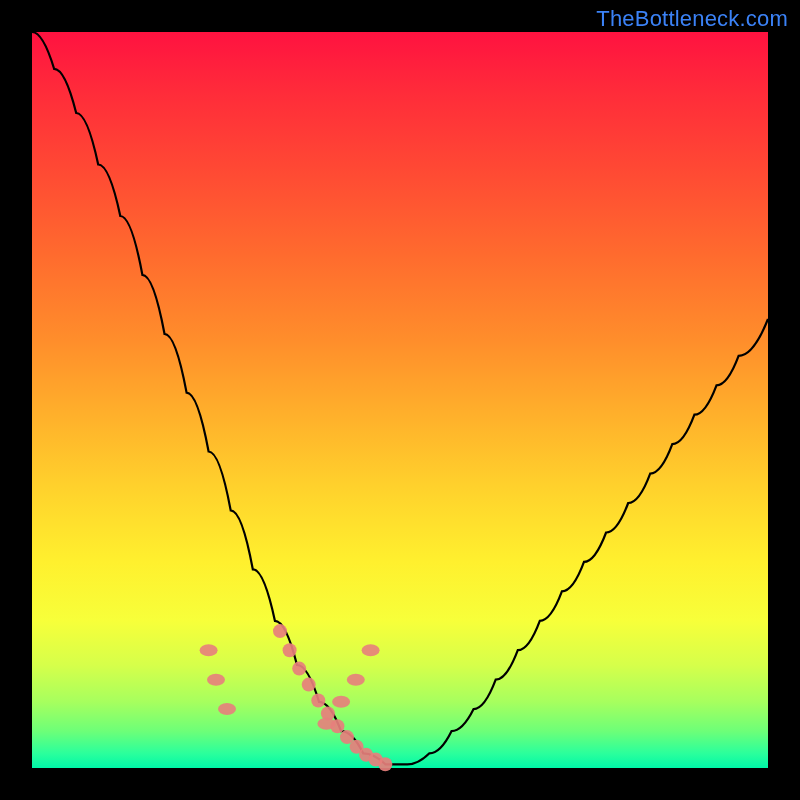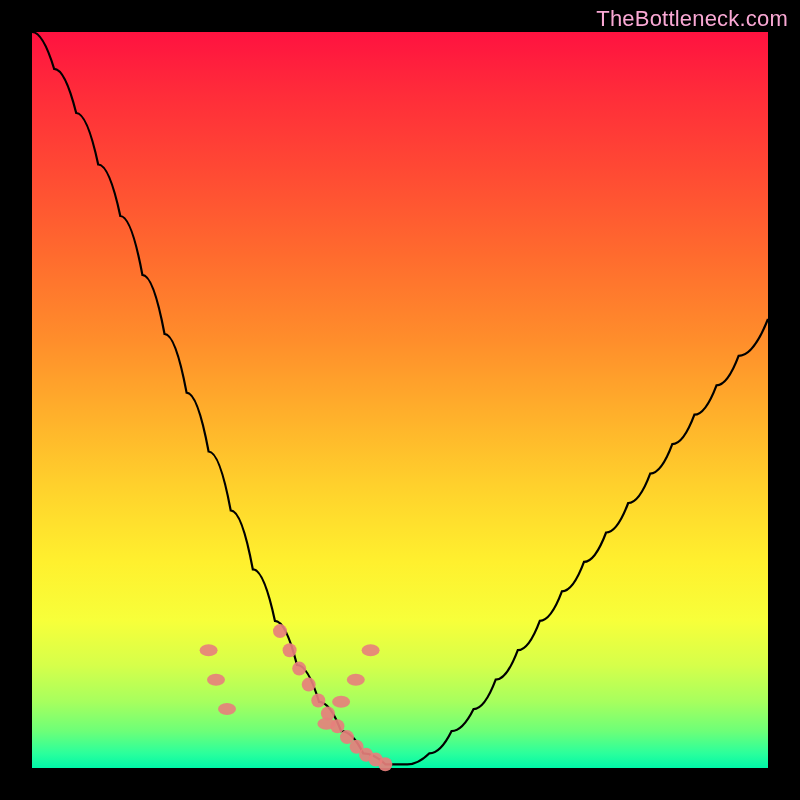--- a/index.html
+++ b/index.html
@@ -40,21 +40,21 @@
       #a7ff5e 91%,
       #6dff78 95%,
       #2bff9c 98%,
       #00f7a8 100%
     );
   }
   .watermark {
     position: absolute;
     top: 6px;
     right: 12px;
-    color: #f9a8d4;
+    color: #3b82f6;
     font-size: 22px;
     font-weight: 500;
     letter-spacing: 0.2px;
     user-select: none;
   }
   svg.curve {
     position: absolute;
     left: 0;
     top: 0;
     width: 736px;

